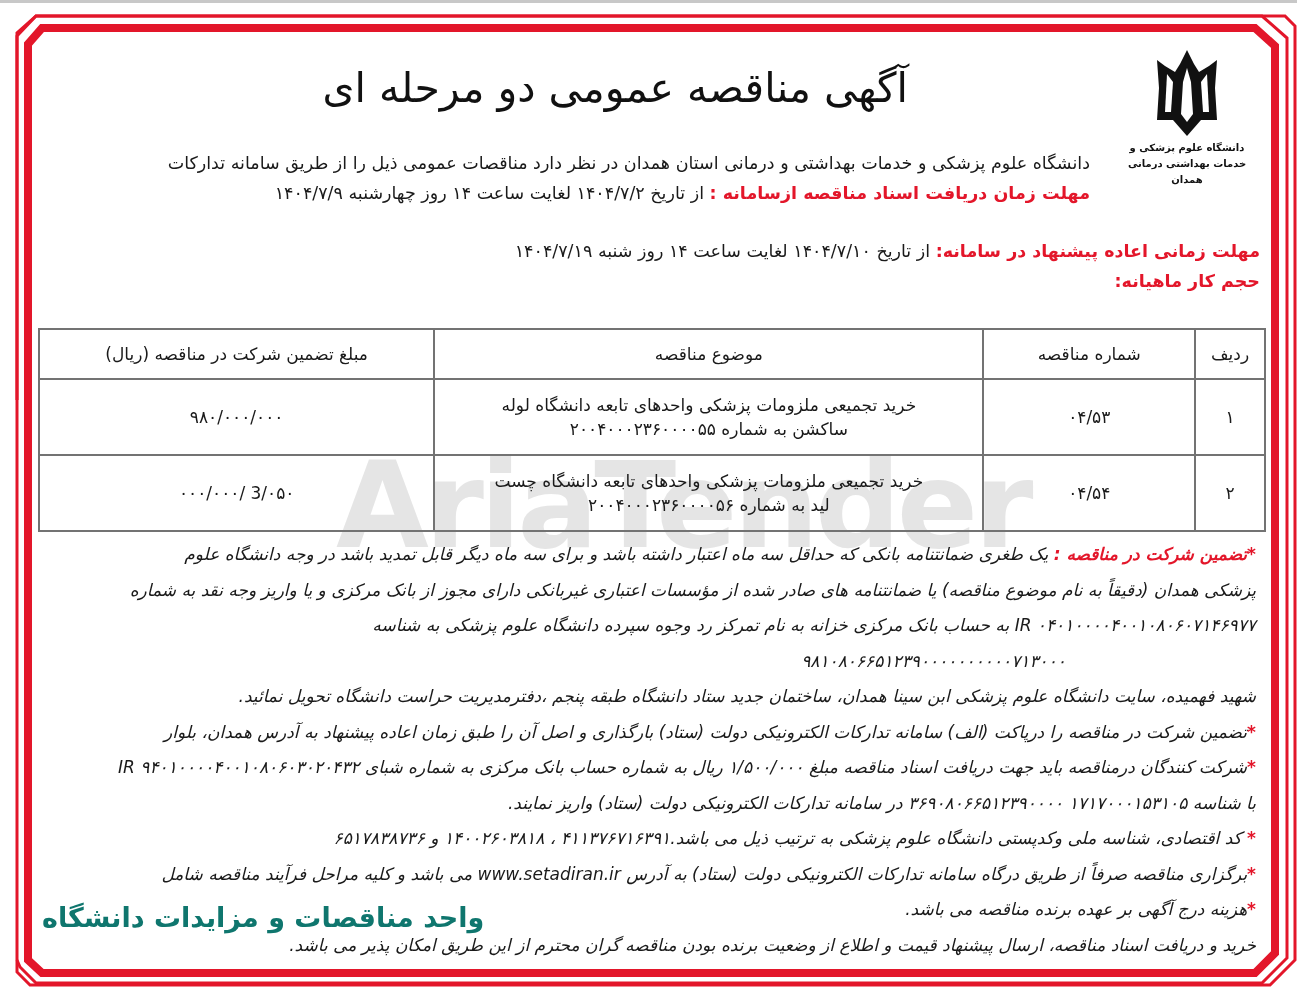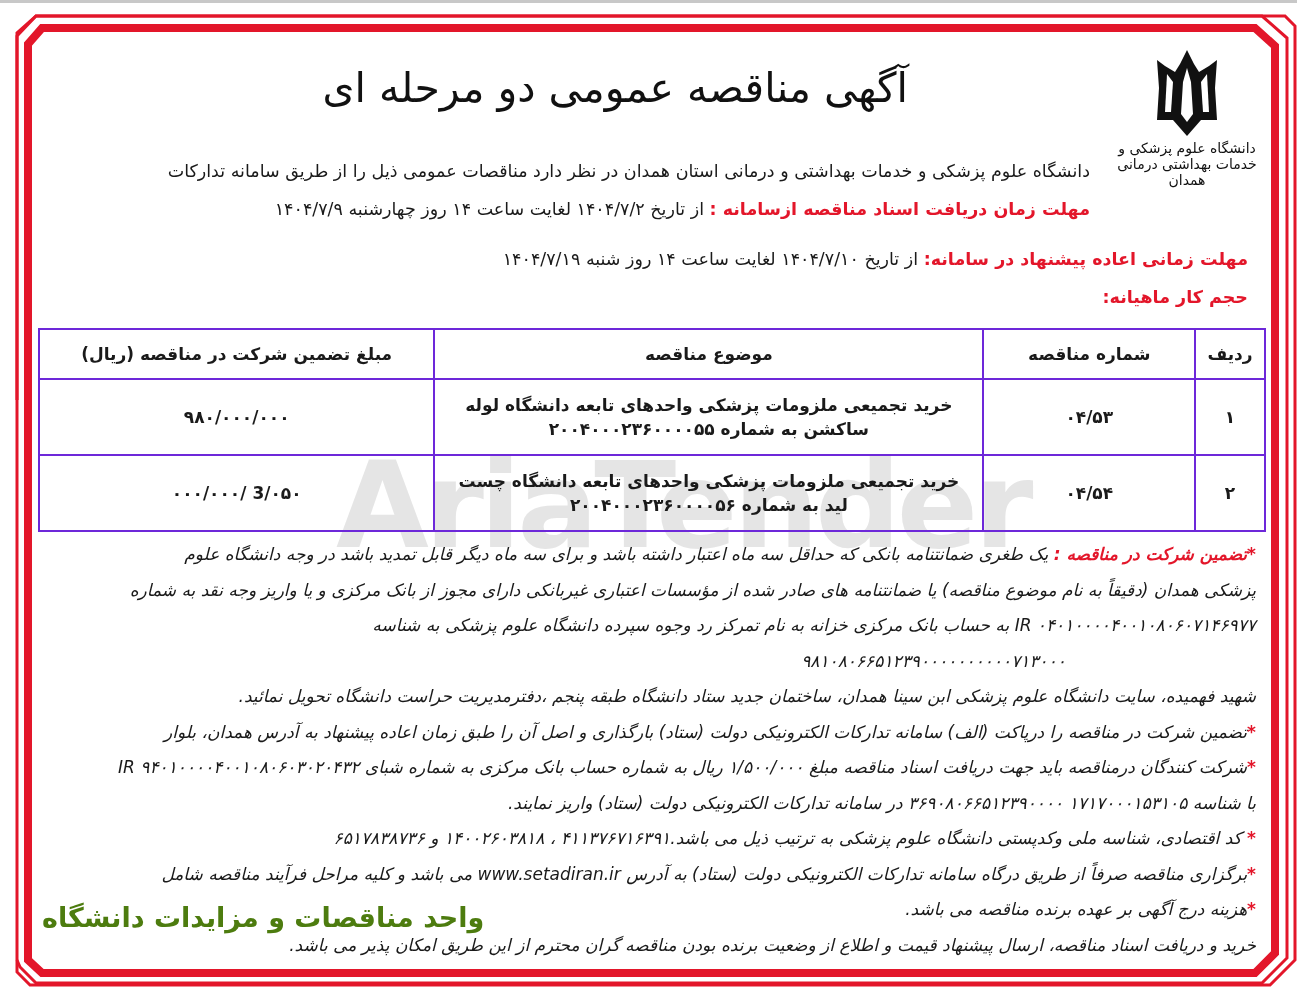--- a/index.html
+++ b/index.html
@@ -9,42 +9,42 @@
       font-family: "DejaVu Sans", sans-serif;
       color: #1a1a1a;
       position: relative;
     }
     .topbar { position: absolute; left: 0; top: 0; width: 1297px; height: 3px; background: #c8c8c8; }
     svg.frame { position: absolute; left: 0; top: 0; }
     .page { position: absolute; left: 36px; top: 36px; width: 1232px; height: 912px; direction: rtl; }
 
     .logo { position: absolute; right: 6px; top: 12px; width: 150px; text-align: center; }
     .logo svg { display: block; margin: 0 auto; }
-    .logo-line { font-size: 14px; font-weight: normal; line-height: 16px; color: #111; }
+    .logo-line { font-size: 10px; font-weight: bold; line-height: 16px; color: #111; }
 
     .title { position: absolute; right: 360px; top: 28px; font-size: 41px; font-weight: normal; color: #111; letter-spacing: 0; white-space: nowrap; }
 
     .intro { position: absolute; right: 178px; top: 112px; width: 1050px; font-size: 17.5px; line-height: 30px; }
     .red { color: #e3162a; font-weight: bold; text-align: center; }
-    .line { white-space: nowrap; font-size: 17.5px; line-height: 30px; margin-top: 8px; }
-    .deadlines { position: absolute; right: 20px; top: 200px; width: 1228px; }
+    .line { white-space: nowrap; font-size: 17.5px; line-height: 30px; }
+    .deadlines { position: absolute; right: 8px; top: 200px; width: 1228px; }
 
     table.tender { position: absolute; left: 2px; top: 292px; width: 1228px; border-collapse: collapse; direction: rtl; }
-    table.tender th, table.tender td { border: 2px solid #6d28d9; text-align: center; font-size: 17px; line-height: 24px; font-weight: bold; }
+    table.tender th, table.tender td { border: 2px solid #737373; text-align: center; font-size: 17px; line-height: 24px; font-weight: normal; }
     table.tender th { height: 46px; }
     table.tender td { height: 72px; }
 
     .watermark { position: absolute; left: 300px; top: 400px; font-size: 120px; font-weight: bold; color: rgba(160,160,160,0.28); font-family: "DejaVu Sans", sans-serif; direction: ltr; pointer-events: none; letter-spacing: -4px; }
 
     .notes { position: absolute; right: 4px; top: 497px; width: 1226px; font-size: 17px; line-height: 27.5px; text-align: justify; }
     .notes p { margin: 8px; font-style: italic; }
     .star { color: #e3162a; font-weight: bold; }
     .ltr { direction: ltr; unicode-bidi: embed; }
 
-    .footer-sign { position: absolute; left: 6px; top: 866px; font-size: 27px; font-weight: bold; color: #4d7c0f; direction: rtl; white-space: nowrap; }
+    .footer-sign { position: absolute; left: 6px; top: 866px; font-size: 27px; font-weight: bold; color: #0f766e; direction: rtl; white-space: nowrap; }
   </style>
 </head>
 <body>
 
 <div class="topbar"></div>
 
 <svg class="frame" width="1297" height="988">
 
   <polygon points="36,16 1110,16 1285,16 1295,26 1295,960 1270,985 30,985 17,972 17,33" fill="none" stroke="#e3162a" stroke-width="3" transform="translate(0,0)"></polygon>
 

